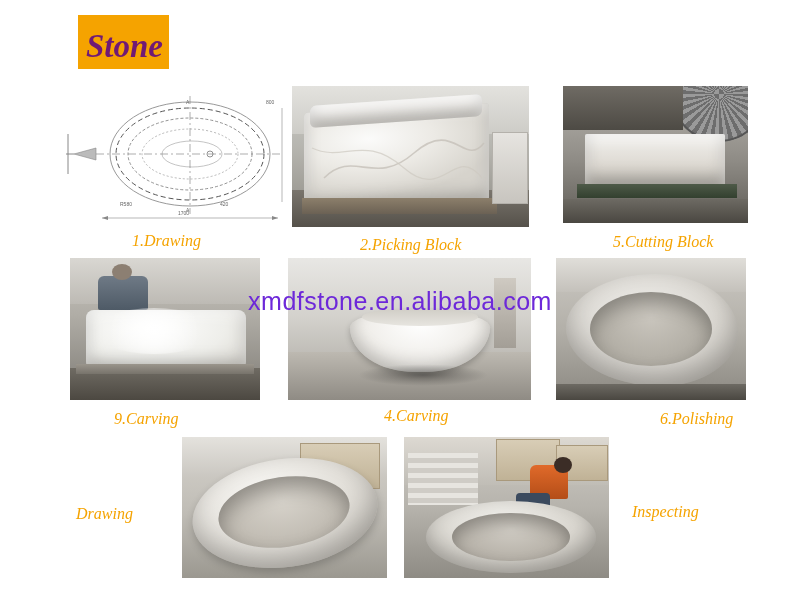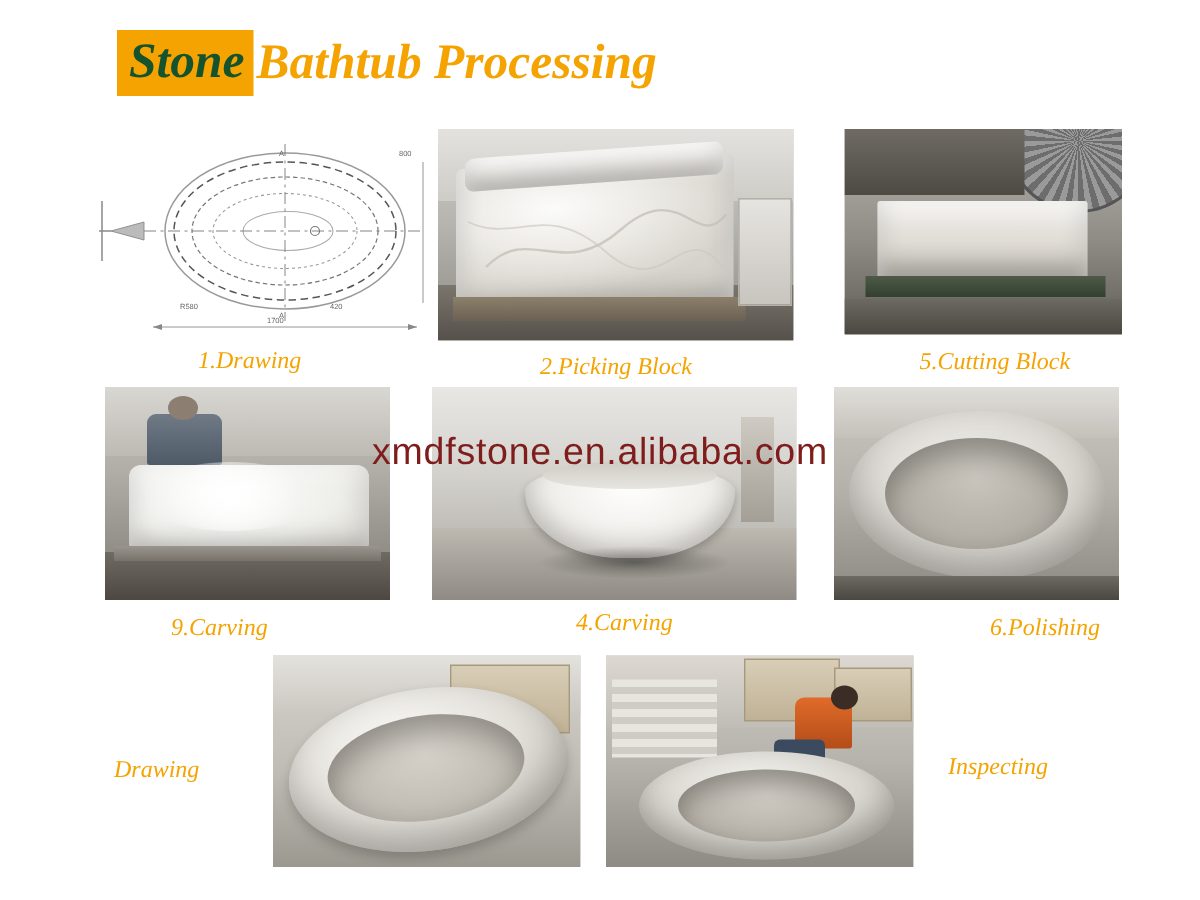--- a/index.html
+++ b/index.html
@@ -19,26 +19,26 @@
   .title-bar {
     position: absolute;
     left: 78px;
     top: 20px;
     display: flex;
     align-items: center;
     height: 44px;
   }
   .title-highlight {
     background: #f5a300;
-    color: #14532d;
+    color: #701a75;
     font-size: 33px;
     font-weight: bold;
     font-style: italic;
     font-family: "Liberation Serif", serif;
-    padding: 2px 6px 4px 8px;
+    padding: 12px 6px 4px 8px;
     line-height: 38px;
   }
   .title-rest {
     color: #f5a300;
     font-size: 33px;
     font-weight: bold;
     font-style: italic;
     font-family: "Liberation Serif", serif;
     padding-left: 2px;
     line-height: 38px;
@@ -58,21 +58,21 @@
   }
 
   
   .watermark {
     position: absolute;
     left: 0;
     top: 287px;
     width: 800px;
     text-align: center;
     font-size: 25px;
-    color: #7f1d1d;
+    color: #6d28d9;
     font-family: "Liberation Sans", sans-serif;
     letter-spacing: 0.5px;
     z-index: 50;
     pointer-events: none;
   }
 
   
   .drawing-wrap {
     background: #ffffff;
   }
@@ -127,21 +127,20 @@
     position: absolute;
     background: linear-gradient(180deg, #d8cdb6 0%, #c0b296 100%);
     border: 1px solid #a9997c;
   }
 </style>
 </head>
 <body>
 
 <div class="title-bar">
   <span class="title-highlight">Stone</span>
-  <span class="title-rest">Bathtub Processing</span>
 </div>
 
 <div class="photo drawing-wrap" style="left:60px; top:86px; width:230px; height:140px;">
   <svg width="230" height="140" viewBox="0 0 230 140">
 
     <ellipse cx="130" cy="68" rx="80" ry="52" fill="none" stroke="#999" stroke-width="1"></ellipse>
     <ellipse cx="130" cy="68" rx="74" ry="46" fill="none" stroke="#555" stroke-width="1" stroke-dasharray="5 3"></ellipse>
     <ellipse cx="130" cy="68" rx="62" ry="36" fill="none" stroke="#777" stroke-width="0.8" stroke-dasharray="3 2"></ellipse>
     <ellipse cx="130" cy="68" rx="48" ry="25" fill="none" stroke="#999" stroke-width="0.7" stroke-dasharray="2 2"></ellipse>
     <ellipse cx="132" cy="68" rx="30" ry="13" fill="none" stroke="#aaa" stroke-width="0.7"></ellipse>

